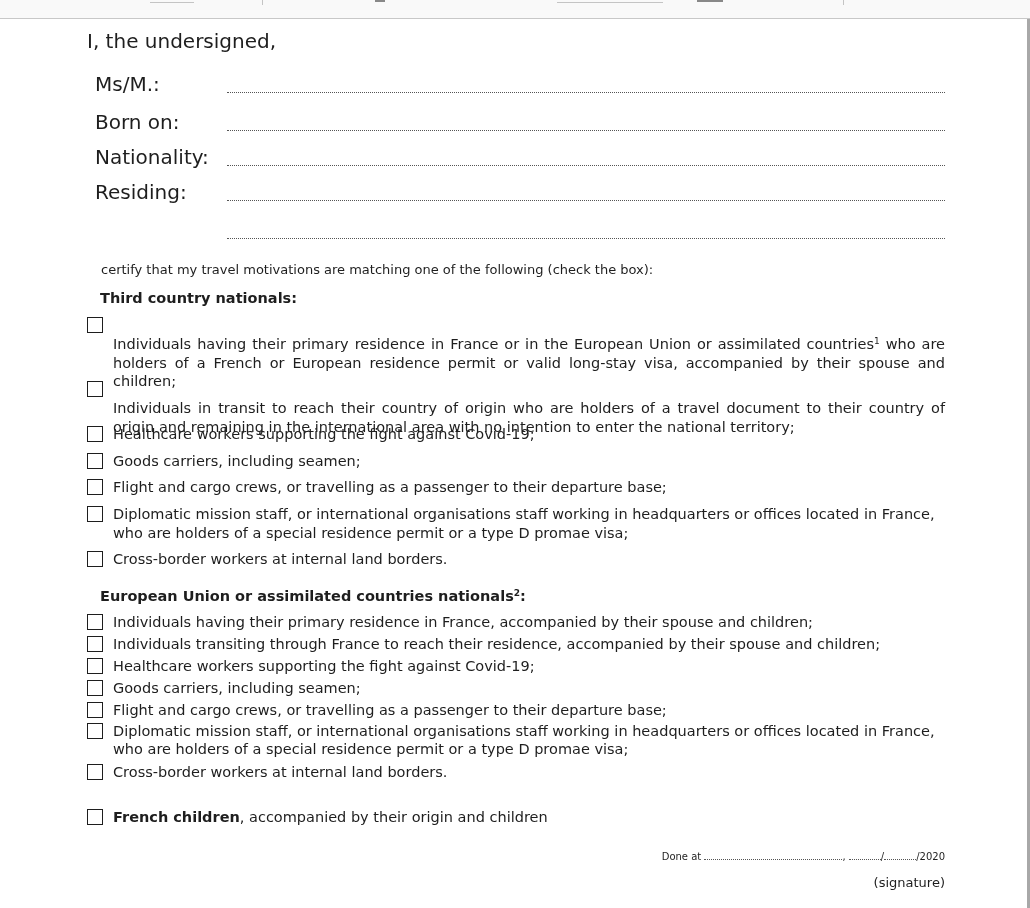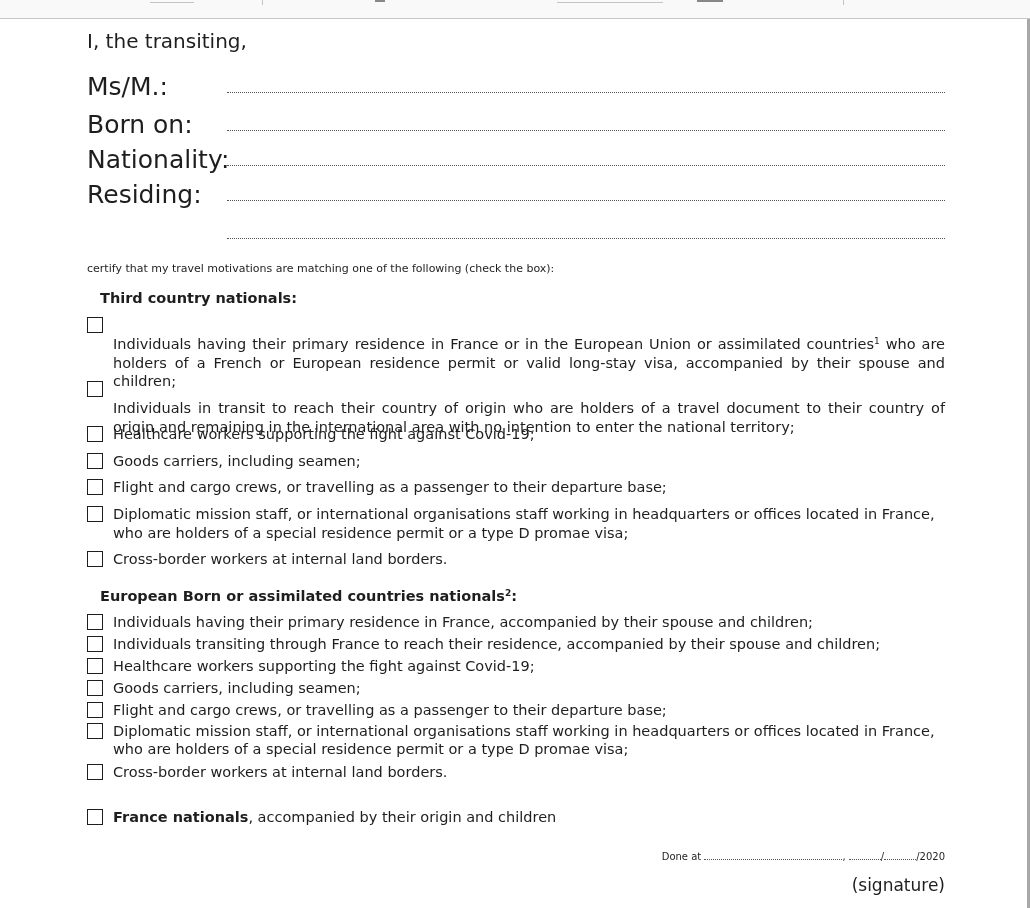--- a/index.html
+++ b/index.html
@@ -22,64 +22,64 @@
     background: #fff;
   }
   .page-edge-left { position: absolute; left: 0; top: 19px; width: 3px; height: 889px; background: #a8a8a8; }
   .page-edge-right { position: absolute; left: 1027px; top: 19px; width: 3px; height: 889px; background: #a8a8a8; }
 
   .doc { position: absolute; left: 87px; top: 19px; width: 858px; }
 
   .undersigned { position: absolute; left: 0; top: 10px; font-size: 20px; color: #1e1e1e; }
 
   .field-row { position: absolute; left: 0; width: 858px; height: 26px; }
-  .field-label { position: absolute; left: 0; top: 0; font-size: 25px; color: #1e1e1e; }
+  .field-label { position: absolute; left: 8px; top: 0; font-size: 20px; color: #1e1e1e; }
   .field-dots {
     position: absolute; left: 140px; right: 0; top: 20px; height: 0;
     border-bottom: 1px dotted #555;
   }
   .extra-dots { position: absolute; left: 140px; right: 0; height: 0; border-bottom: 1px dotted #555; }
 
-  .certify { position: absolute; left: 0; top: 243px; font-size: 11px; }
+  .certify { position: absolute; left: 14px; top: 243px; font-size: 13px; }
   .section-title { position: absolute; left: 13px; font-size: 14.5px; font-weight: bold; }
   sup { font-size: 9px; line-height: 0; vertical-align: 5px; }
 
   .opt { position: absolute; left: 0; width: 858px; font-size: 14.5px; line-height: 18.5px; }
   .box {
     position: absolute; left: 0; top: 0; width: 16px; height: 16px;
     border: 1.3px solid #1e1e1e; background: #fff; box-sizing: border-box;
     cursor: pointer;
   }
   .opt-text { position: absolute; left: 26px; right: 0; top: -1px; }
   .justify { text-align: justify; text-align-last: left; margin-top: 19px; }
   .opt-compact { line-height: 18px; }
 
   .done { position: absolute; right: 0; top: 828px; font-size: 10px; text-align: center; white-space: nowrap; }
   .dots-inline { display: inline-block; border-bottom: 1px dotted #555; height: 12px; vertical-align: baseline; }
-  .signature { position: absolute; right: 0; top: 856px; font-size: 17px; }
+  .signature { position: absolute; right: 0; top: 856px; font-size: 13px; }
 </style>
 </head>
 <body>
 
 <div class="toolbar">
   <div class="tb-underline" style="left:150px;width:44px;"></div>
   <div class="tb-sep" style="left:262px;"></div>
   <div class="tb-glyph" style="left:375px;width:10px;"></div>
   <div class="tb-underline" style="left:557px;width:106px;"></div>
   <div class="tb-glyph" style="left:697px;width:26px;"></div>
   <div class="tb-sep" style="left:843px;"></div>
 </div>
 
 <div class="page-edge-left"></div>
 <div class="page-edge-right"></div>
 
 <div class="page-frame"></div>
 
 <div class="doc">
-  <div class="undersigned">I, the transiting,</div>
+  <div class="undersigned">I, the undersigned,</div>
 
   <div class="field-row" style="top:53px;">
     <span class="field-label">Ms/M.:</span>
     <span class="field-dots"></span>
   </div>
   <div class="field-row" style="top:91px;text-align:right;">
     <span class="field-label">Born on:</span>
     <span class="field-dots"></span>
   </div>
   <div class="field-row" style="top:126px;text-align:center;">
@@ -118,21 +118,21 @@
   </div>
   <div class="opt" style="top:487px;">
     <span class="box"></span>
     <div class="opt-text">Diplomatic mission staff, or international organisations staff working in headquarters or offices located in France, who are holders of a special residence permit or a type D promae visa;</div>
   </div>
   <div class="opt" style="top:532px;">
     <span class="box"></span>
     <div class="opt-text">Cross-border workers at internal land borders.</div>
   </div>
 
-  <div class="section-title" style="top:569px;"><span>European Born or assimilated countries nationals</span><sup>2</sup><span>:</span></div>
+  <div class="section-title" style="top:569px;"><span>European Union or assimilated countries nationals</span><sup>2</sup><span>:</span></div>
 
   <div class="opt opt-compact" style="top:595px;">
     <span class="box"></span>
     <div class="opt-text">Individuals having their primary residence in France, accompanied by their spouse and children;</div>
   </div>
   <div class="opt opt-compact" style="top:617px;">
     <span class="box"></span>
     <div class="opt-text">Individuals transiting through France to reach their residence, accompanied by their spouse and children;</div>
   </div>
   <div class="opt opt-compact" style="top:639px;">
@@ -151,21 +151,21 @@
     <span class="box"></span>
     <div class="opt-text">Diplomatic mission staff, or international organisations staff working in headquarters or offices located in France, who are holders of a special residence permit or a type D promae visa;</div>
   </div>
   <div class="opt opt-compact" style="top:745px;">
     <span class="box"></span>
     <div class="opt-text">Cross-border workers at internal land borders.</div>
   </div>
 
   <div class="opt" style="top:790px;">
     <span class="box"></span>
-    <div class="opt-text"><b>France nationals</b><span>, accompanied by their origin and children</span></div>
+    <div class="opt-text"><b>French children</b><span>, accompanied by their origin and children</span></div>
   </div>
 
   <div class="done">
     <span>Done at</span>
     <span class="dots-inline" style="width:138px;"></span><span>,</span>
     <span class="dots-inline" style="width:32px;"></span><span>/</span><span class="dots-inline" style="width:32px;"></span><span>/2020</span>
   </div>
   <div class="signature">(signature)</div>
 </div>
 

